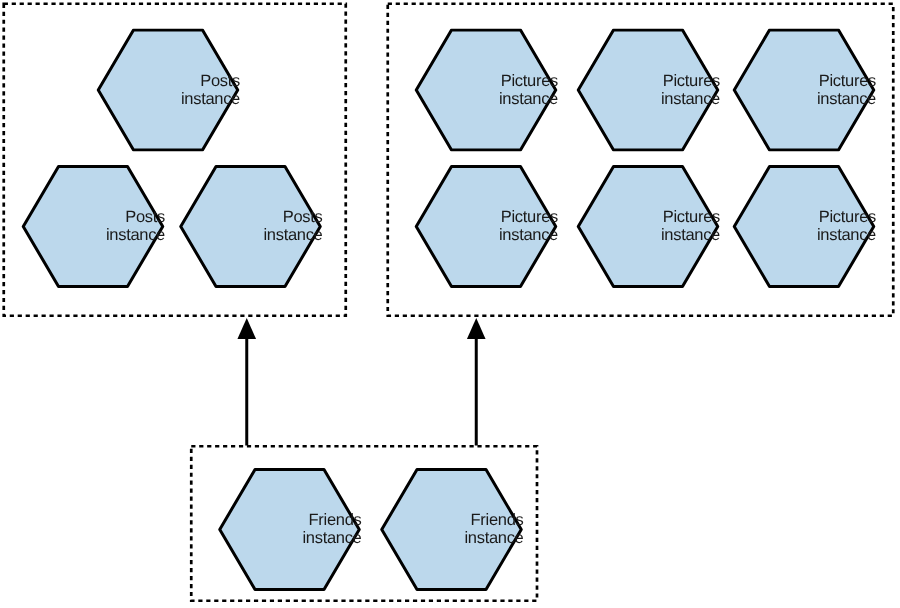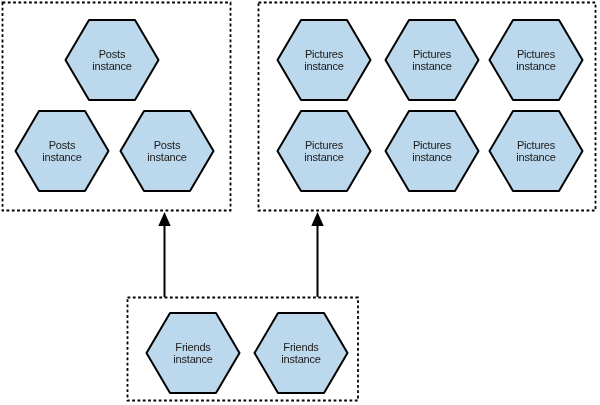--- a/index.html
+++ b/index.html
@@ -51,21 +51,21 @@
     fill: var(--hexagon-fill, #bcd8ec);
     stroke: var(--hexagon-stroke, #000000);
     stroke-width: 2;
     stroke-linejoin: round;
   }
   .hex-label {
     position: absolute;
     inset: 0;
     display: flex;
     flex-direction: column;
-    align-items: center;
+    align-items: flex-end;
     justify-content: center;
     text-align: center;
     font-size: 11px;
     line-height: 12.5px;
     letter-spacing: -0.2px;
     color: var(--label-text, #1a1a1a);
     pointer-events: none;
   }
 </style>
 </head>

